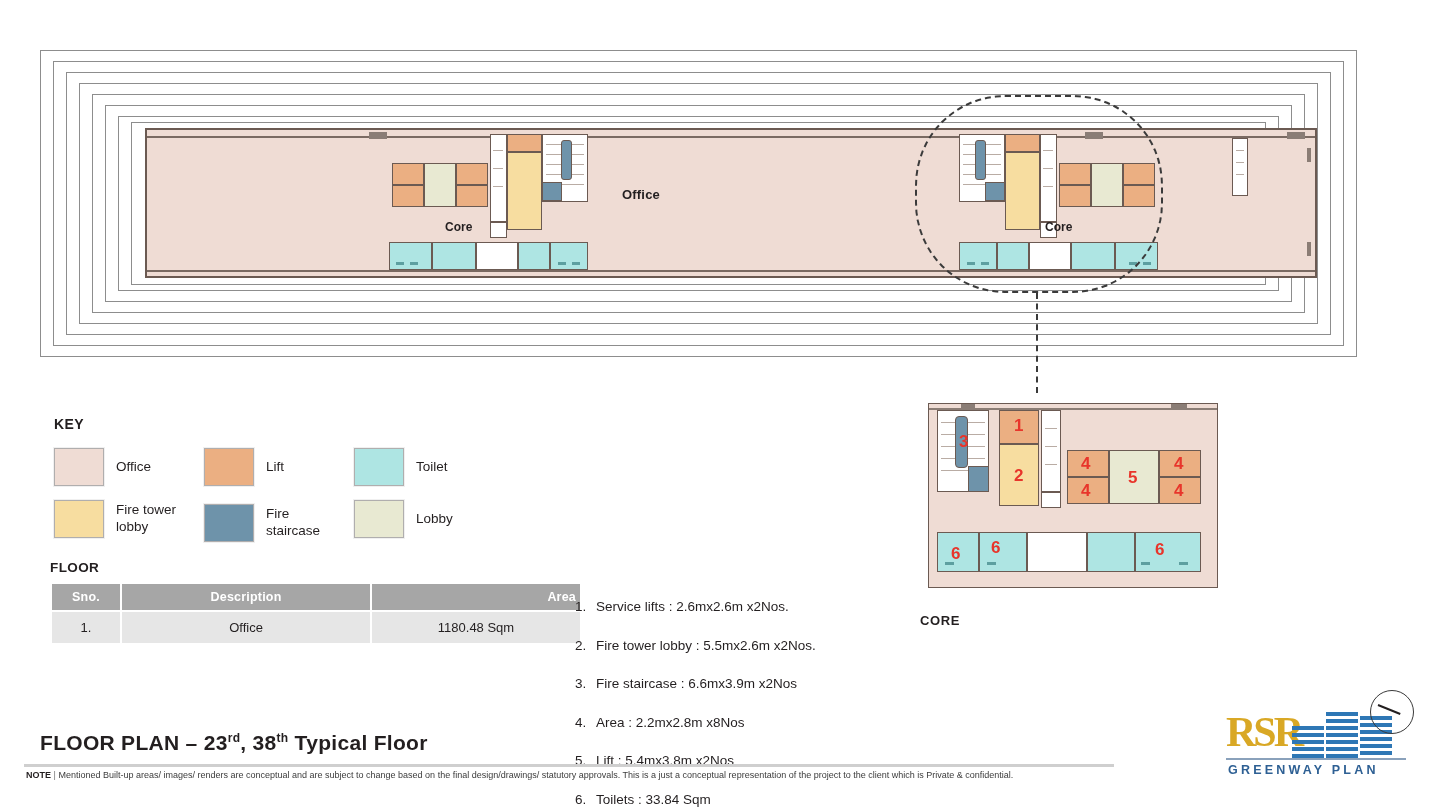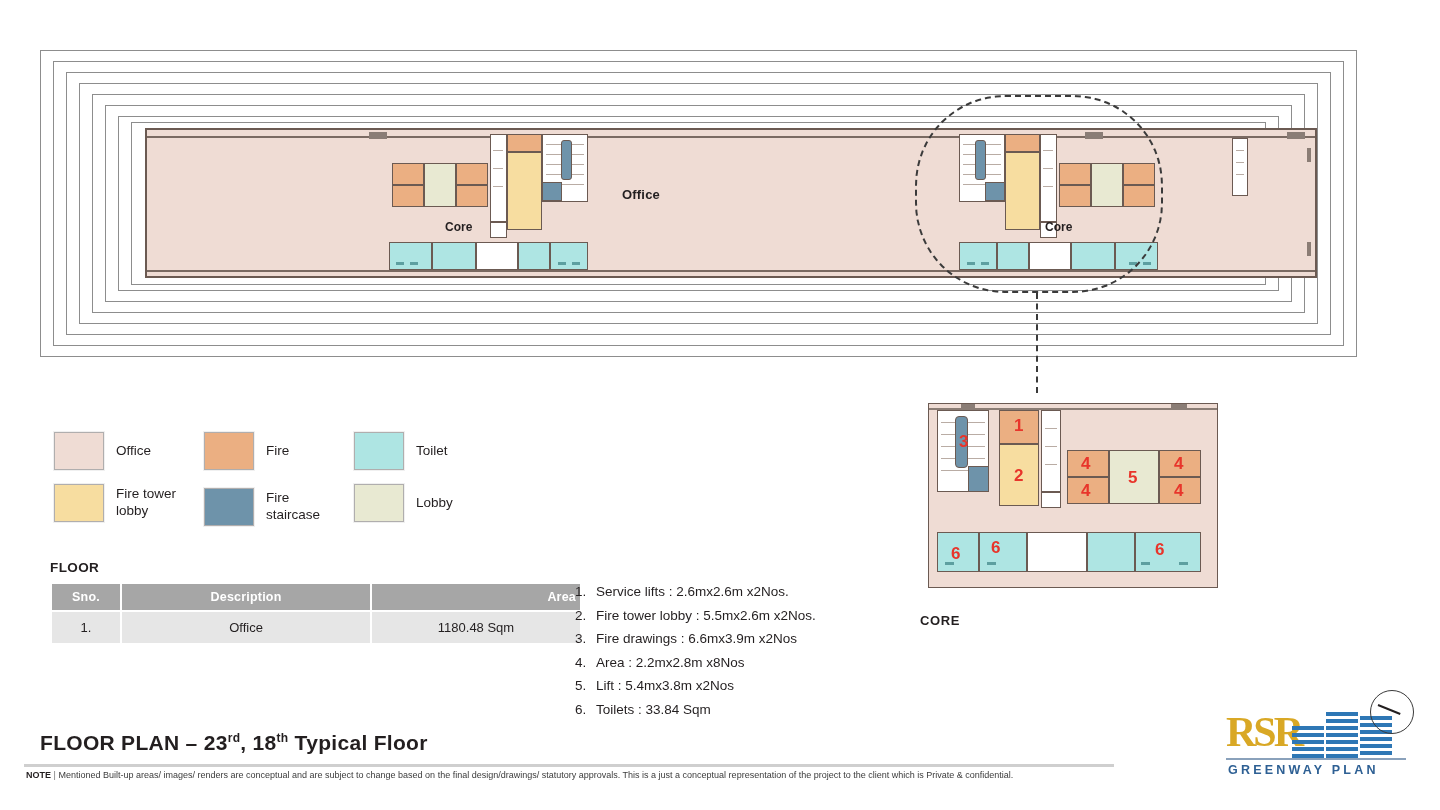--- a/index.html
+++ b/index.html
@@ -74,21 +74,21 @@
     padding:8px 4px;
   }
   .col-sno{width:60px;}
   .col-desc{width:240px;}
   .col-area{width:200px;text-align:right;}
 
   
   #core-list{position:absolute;left:568px;top:580px;width:330px;}
   #core-list ol{margin:0;padding-left:22px;}
   #core-list li{
-    font-size:13.5px;color:#231f20;line-height:23.5px;padding-left:6px;
+    font-size:13.5px;color:#231f20;line-height:23.5px;padding-left:6px;margin-top:15px;
   }
 
   
   #core-detail{
     position:absolute;left:928px;top:403px;width:290px;height:185px;
     background:#EFDCD4;border:1.6px solid #6b5a52;box-sizing:border-box;
   }
   .num{
     position:absolute;color:#e8352b;font-size:17px;font-weight:bold;
     font-family:"Liberation Sans",sans-serif;
@@ -247,29 +247,30 @@
       <div class="hair-l" style="left:184px;top:128px;width:8px;height:3px;background:#5d9fa0;"></div>
     </div>
 
   </div>
 </div>
 
 <div id="callout"></div>
 <div id="connector"></div>
 
 <div id="key">
+  <div class="key-title">KEY</div>
 
   <div style="position:relative;height:120px;margin-top:16px;">
     <div class="key-row" style="position:absolute;left:0;top:0;">
       <div class="swatch" style="background:#EFDCD4;"></div>
       <div class="key-label">Office</div>
     </div>
     <div class="key-row" style="position:absolute;left:150px;top:0;">
       <div class="swatch" style="background:#EBAF82;"></div>
-      <div class="key-label">Fire</div>
+      <div class="key-label">Lift</div>
     </div>
     <div class="key-row" style="position:absolute;left:300px;top:0;">
       <div class="swatch" style="background:#AEE5E3;"></div>
       <div class="key-label">Toilet</div>
     </div>
 
     <div class="key-row" style="position:absolute;left:0;top:52px;">
       <div class="swatch" style="background:#F7DDA0;"></div>
       <div class="key-label" style="width:82px;">Fire tower lobby</div>
     </div>
@@ -301,21 +302,21 @@
         <td>1180.48 Sqm</td>
       </tr>
     </tbody>
   </table>
 </div>
 
 <div id="core-list">
   <ol>
     <li>Service lifts : 2.6mx2.6m x2Nos.</li>
     <li>Fire tower lobby : 5.5mx2.6m x2Nos.</li>
-    <li>Fire drawings : 6.6mx3.9m x2Nos</li>
+    <li>Fire staircase : 6.6mx3.9m x2Nos</li>
     <li>Area : 2.2mx2.8m x8Nos</li>
     <li>Lift : 5.4mx3.8m x2Nos</li>
     <li>Toilets : 33.84 Sqm</li>
   </ol>
 </div>
 
 <div id="core-detail">
 
   <div class="hair" style="left:0;top:4px;width:288px;height:2px;"></div>
   <div class="hair" style="left:32px;top:0;width:14px;height:6px;background:#8a7d76;"></div>
@@ -365,21 +366,21 @@
   <div class="cell c-toilet" style="left:206px;top:128px;width:66px;height:40px;"></div>
   <div class="num" style="left:226px;top:136px;">6</div>
   <div class="hair-l" style="left:16px;top:158px;width:9px;height:3px;background:#5d9fa0;"></div>
   <div class="hair-l" style="left:58px;top:158px;width:9px;height:3px;background:#5d9fa0;"></div>
   <div class="hair-l" style="left:212px;top:158px;width:9px;height:3px;background:#5d9fa0;"></div>
   <div class="hair-l" style="left:250px;top:158px;width:9px;height:3px;background:#5d9fa0;"></div>
 </div>
 <div id="core-detail-label">CORE</div>
 
 <div id="footer-title">
-  <span>FLOOR PLAN – 23</span><sup>rd</sup><span>, 18</span><sup>th</sup><span> Typical Floor</span>
+  <span>FLOOR PLAN – 23</span><sup>rd</sup><span>, 38</span><sup>th</sup><span> Typical Floor</span>
 </div>
 <div id="footer-rule"></div>
 <div id="note">
   <b>NOTE</b>
   <span class="note-sep">|</span>
   <span>Mentioned Built-up areas/ images/ renders are conceptual and are subject to change based on the final design/drawings/ statutory approvals. This is a just a conceptual representation of the project to the client which is Private &amp; confidential.</span>
 </div>
 
 <div id="logo">
   <div id="logo-rsr">RSR</div>

